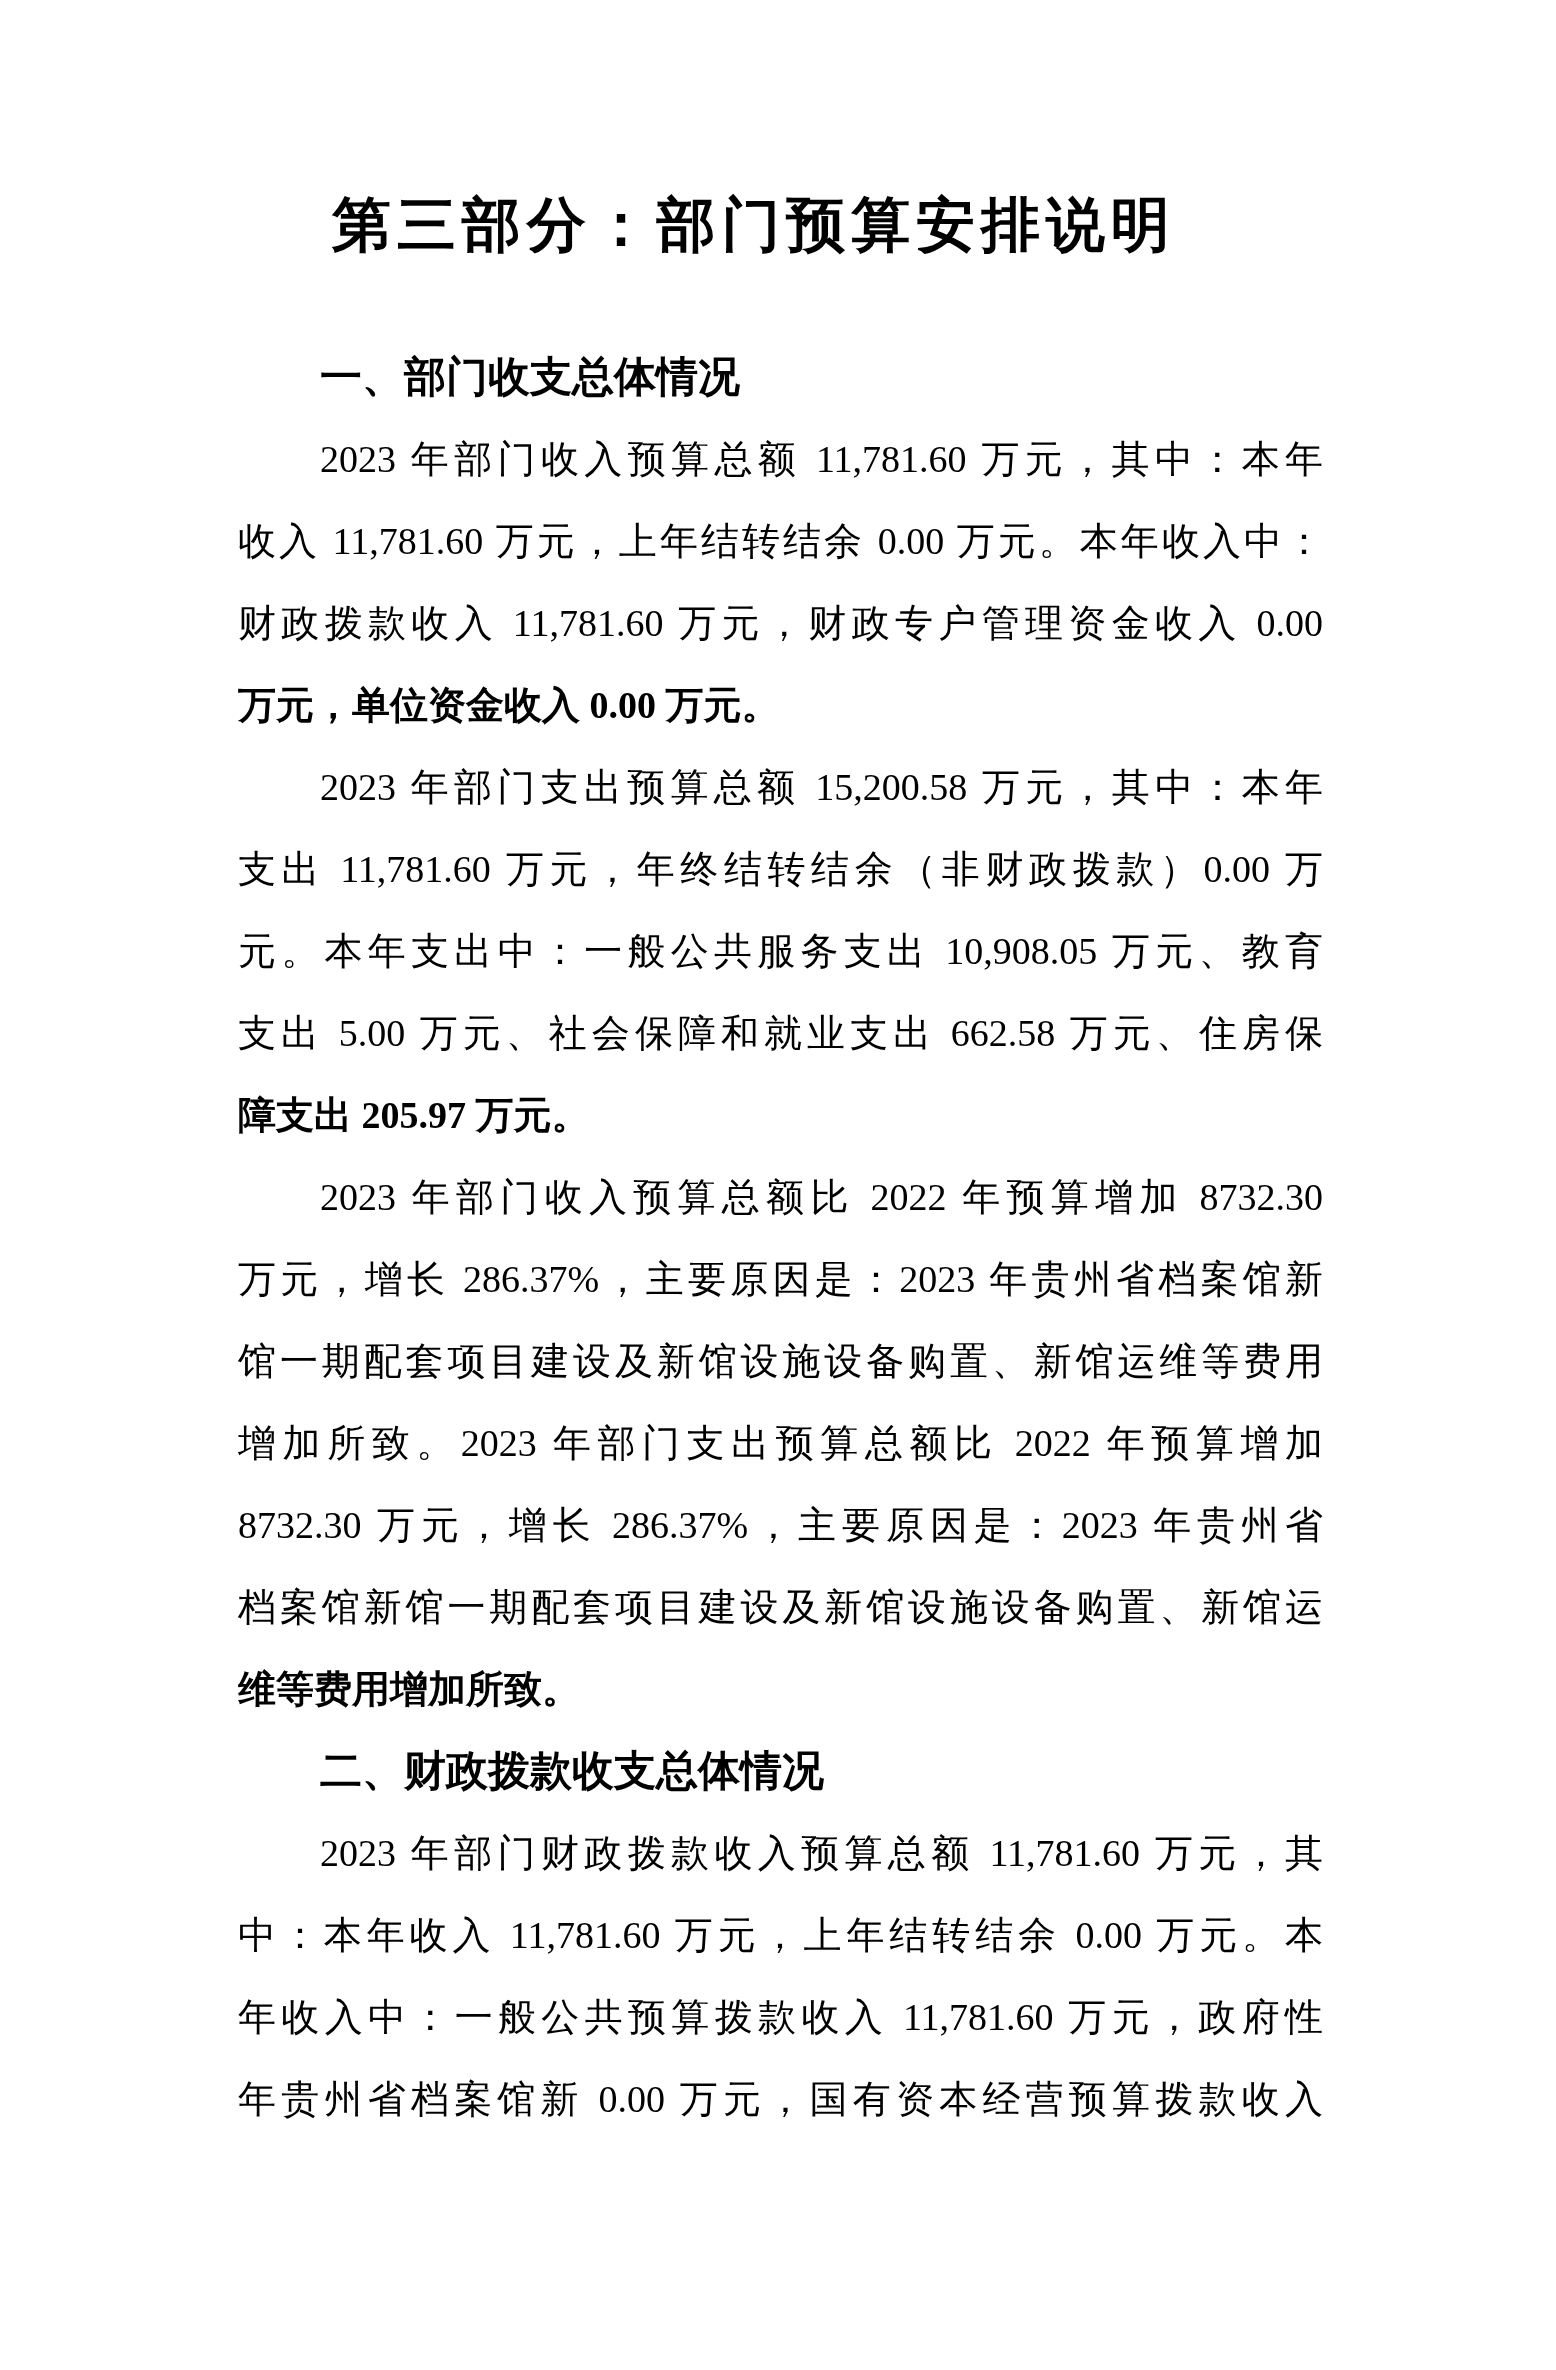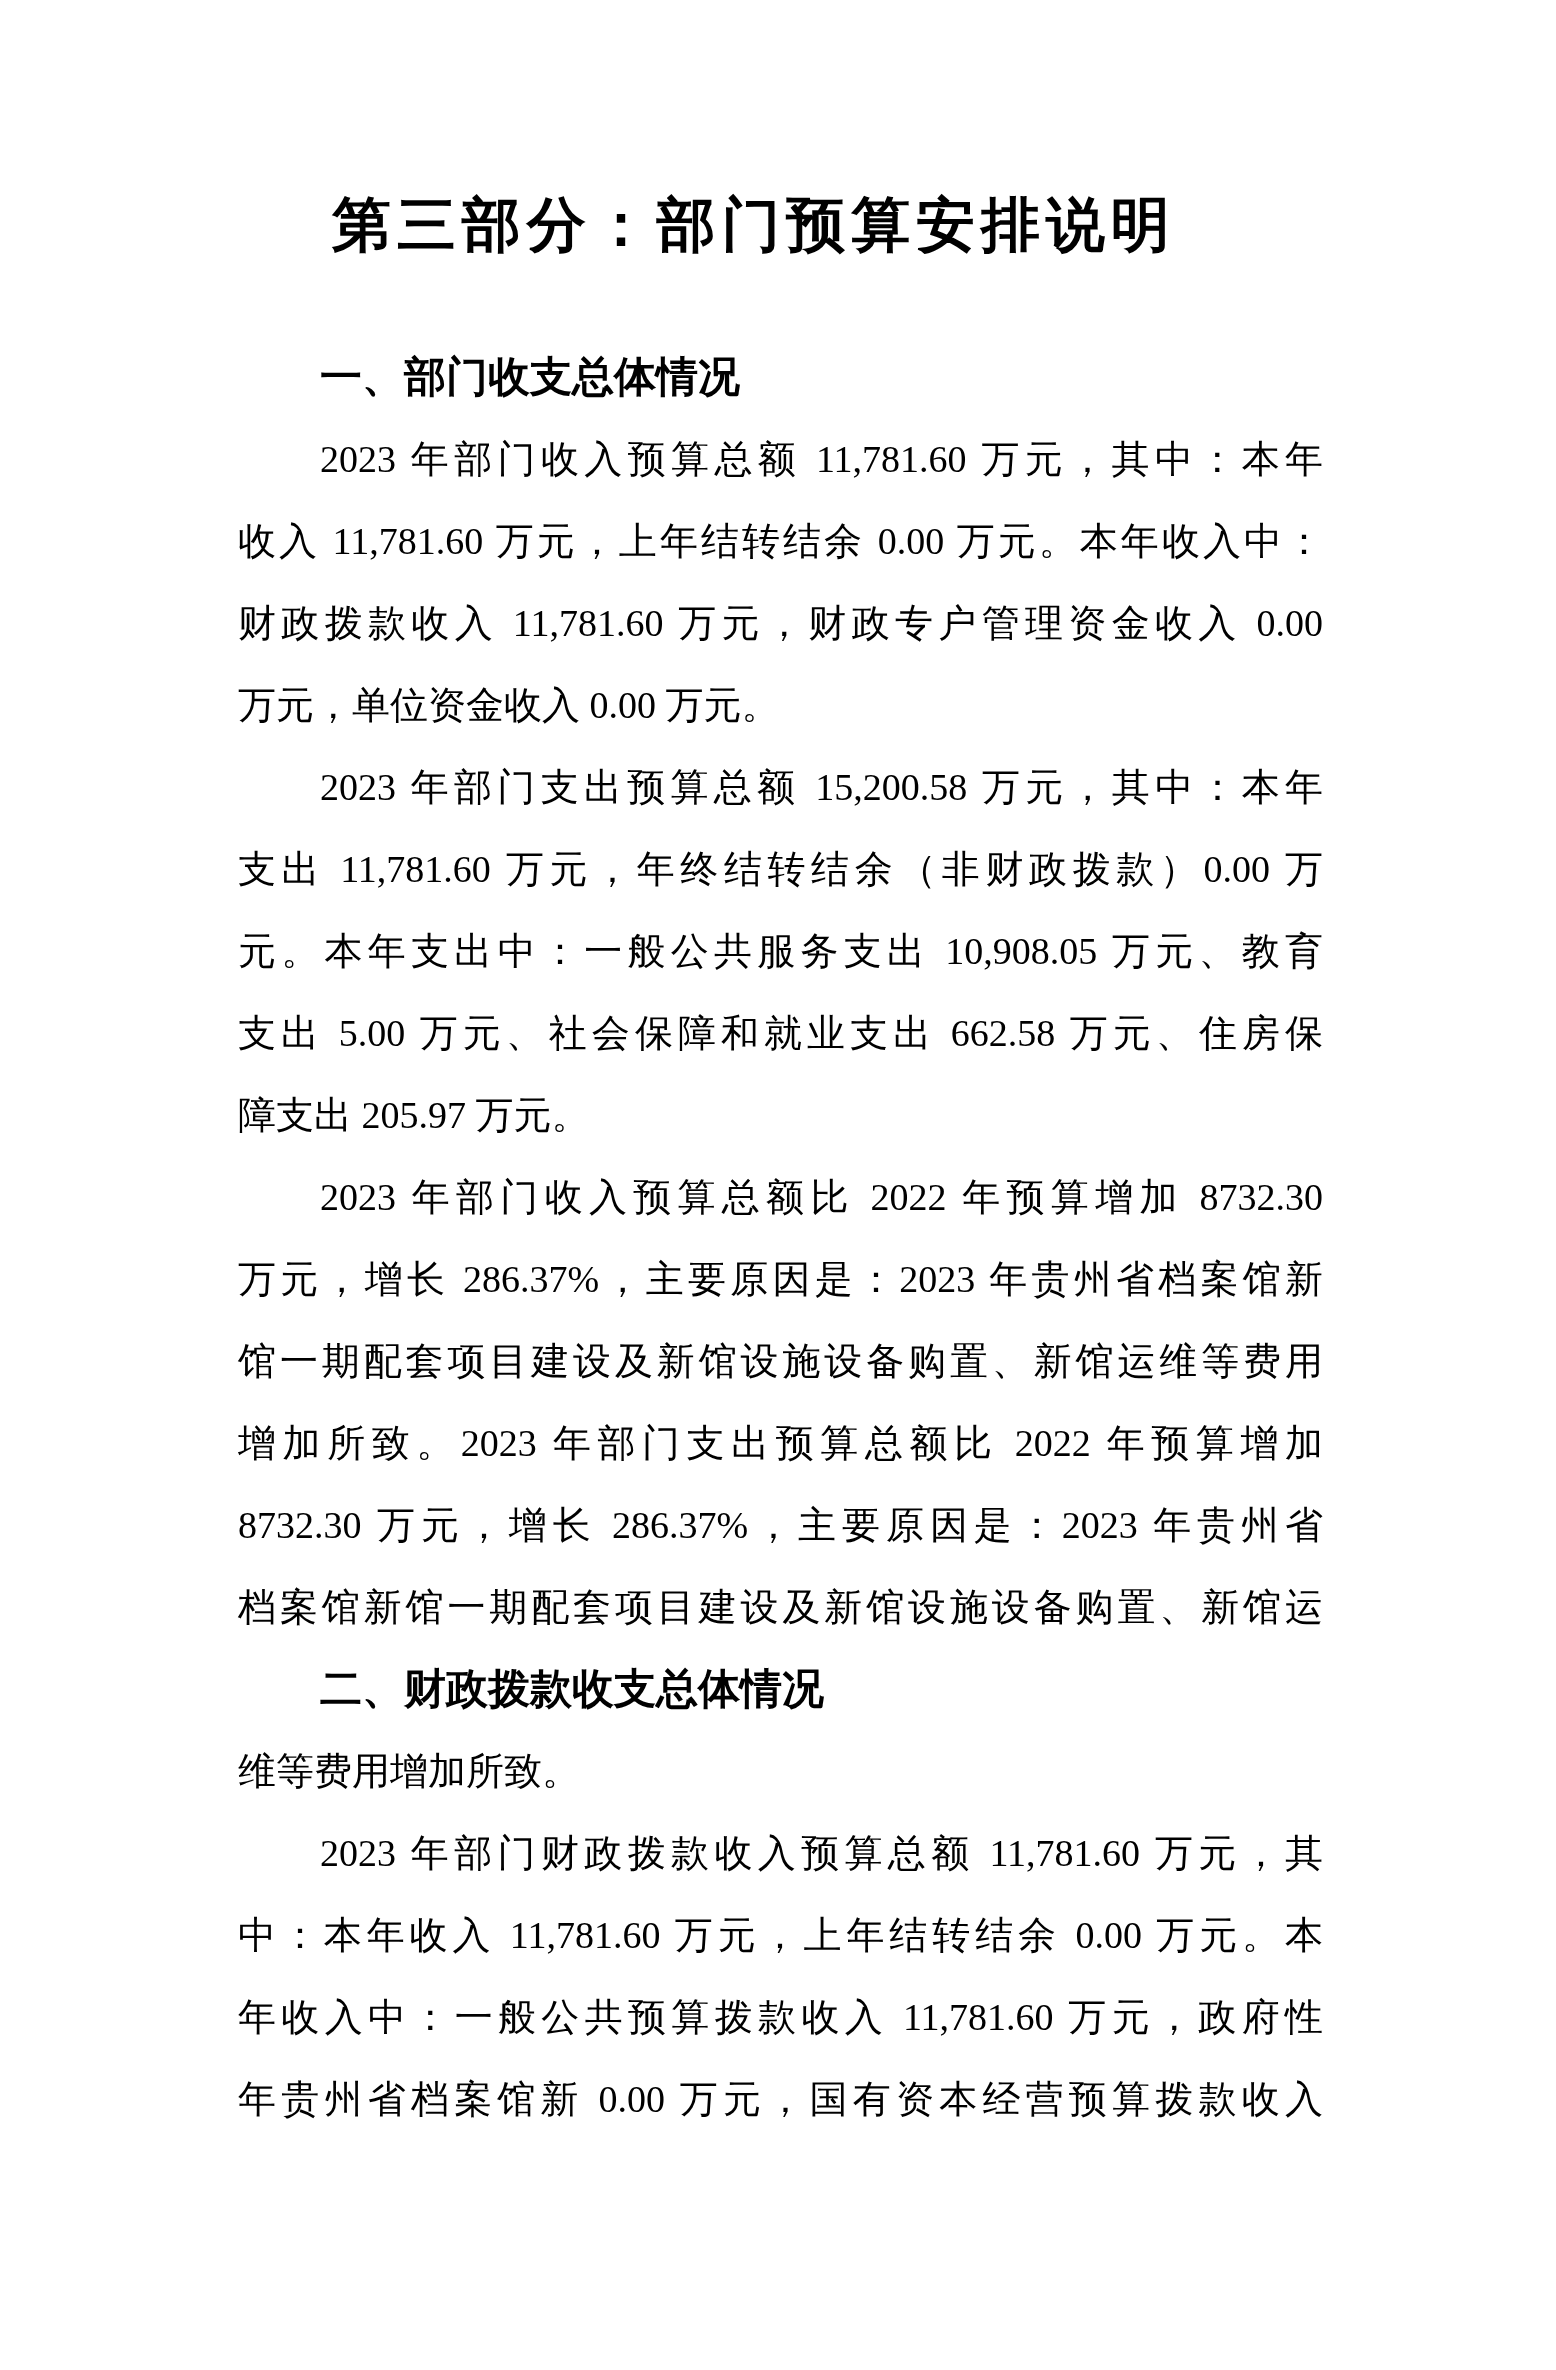--- a/index.html
+++ b/index.html
@@ -41,20 +41,21 @@
     height: 82px;
     white-space: nowrap;
   }
   .j {
     text-align: justify;
     text-align-last: justify;
   }
   .l {
     text-align: left;
     text-align-last: left;
+    font-weight: bold;
   }
   .ind {
     text-indent: 82px;
   }
   .hd {
     font-family: "Liberation Sans", "DejaVu Sans", sans-serif;
     font-weight: bold;
     font-size: 42px;
     text-indent: 82px;
     text-align: left;
@@ -92,23 +93,23 @@
     <div class="ln j">元。本年支出中：一般公共服务支出 10,908.05 万元、教育</div>
     <div class="ln j">支出 5.00 万元、社会保障和就业支出 662.58 万元、住房保</div>
     <div class="ln l">障支出 205.97 万元。</div>
 
     <div class="ln j ind">2023 年部门收入预算总额比 2022 年预算增加 8732.30</div>
     <div class="ln j">万元，增长 286.37%，主要原因是：2023 年贵州省档案馆新</div>
     <div class="ln j">馆一期配套项目建设及新馆设施设备购置、新馆运维等费用</div>
     <div class="ln j">增加所致。2023 年部门支出预算总额比 2022 年预算增加</div>
     <div class="ln j">8732.30 万元，增长 286.37%，主要原因是：2023 年贵州省</div>
     <div class="ln j">档案馆新馆一期配套项目建设及新馆设施设备购置、新馆运</div>
+    <div class="ln l">维等费用增加所致。</div>
+
     <div class="ln hd">二、财政拨款收支总体情况</div>
-
-    <div class="ln l">维等费用增加所致。</div>
 
     <div class="ln j ind">2023 年部门财政拨款收入预算总额 11,781.60 万元，其</div>
     <div class="ln j">中：本年收入 11,781.60 万元，上年结转结余 0.00 万元。本</div>
     <div class="ln j">年收入中：一般公共预算拨款收入 11,781.60 万元，政府性</div>
     <div class="ln j">年贵州省档案馆新 0.00 万元，国有资本经营预算拨款收入</div>
 
   </div>
 
 
 </div>

